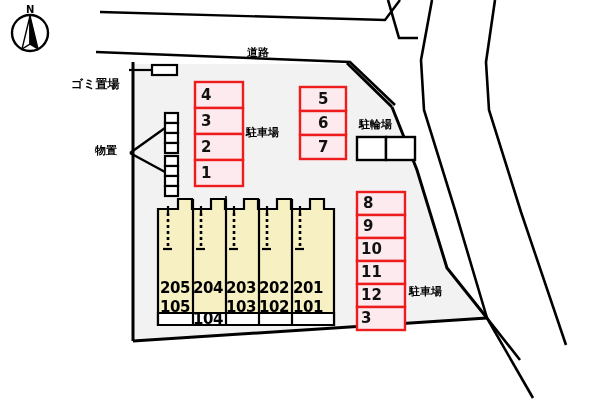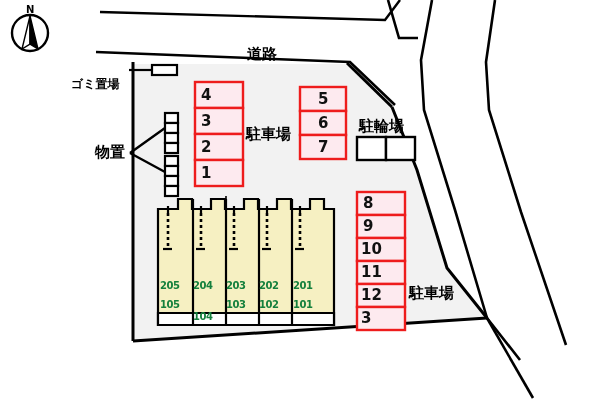--- a/index.html
+++ b/index.html
@@ -33,28 +33,28 @@
   }
   .stall-num {
     position: absolute;
     font-size: 15px;
     font-weight: 700;
     color: #111111;
     line-height: 1;
   }
   .unit-num {
     position: absolute;
-    font-size: 10px;
-    font-weight: 700;
-    color: #15803d;
+    font-size: 15px;
+    font-weight: 700;
+    color: #000000;
     line-height: 1;
     letter-spacing: -0.4px;
   }
   .jp {
-    font-size: 15px;
+    font-size: 11px;
     font-weight: 700;
   }
   .jp-small {
     font-size: 12px;
     font-weight: 700;
   }
   .compass-n {
     font-size: 10px;
     font-weight: 700;
   }

